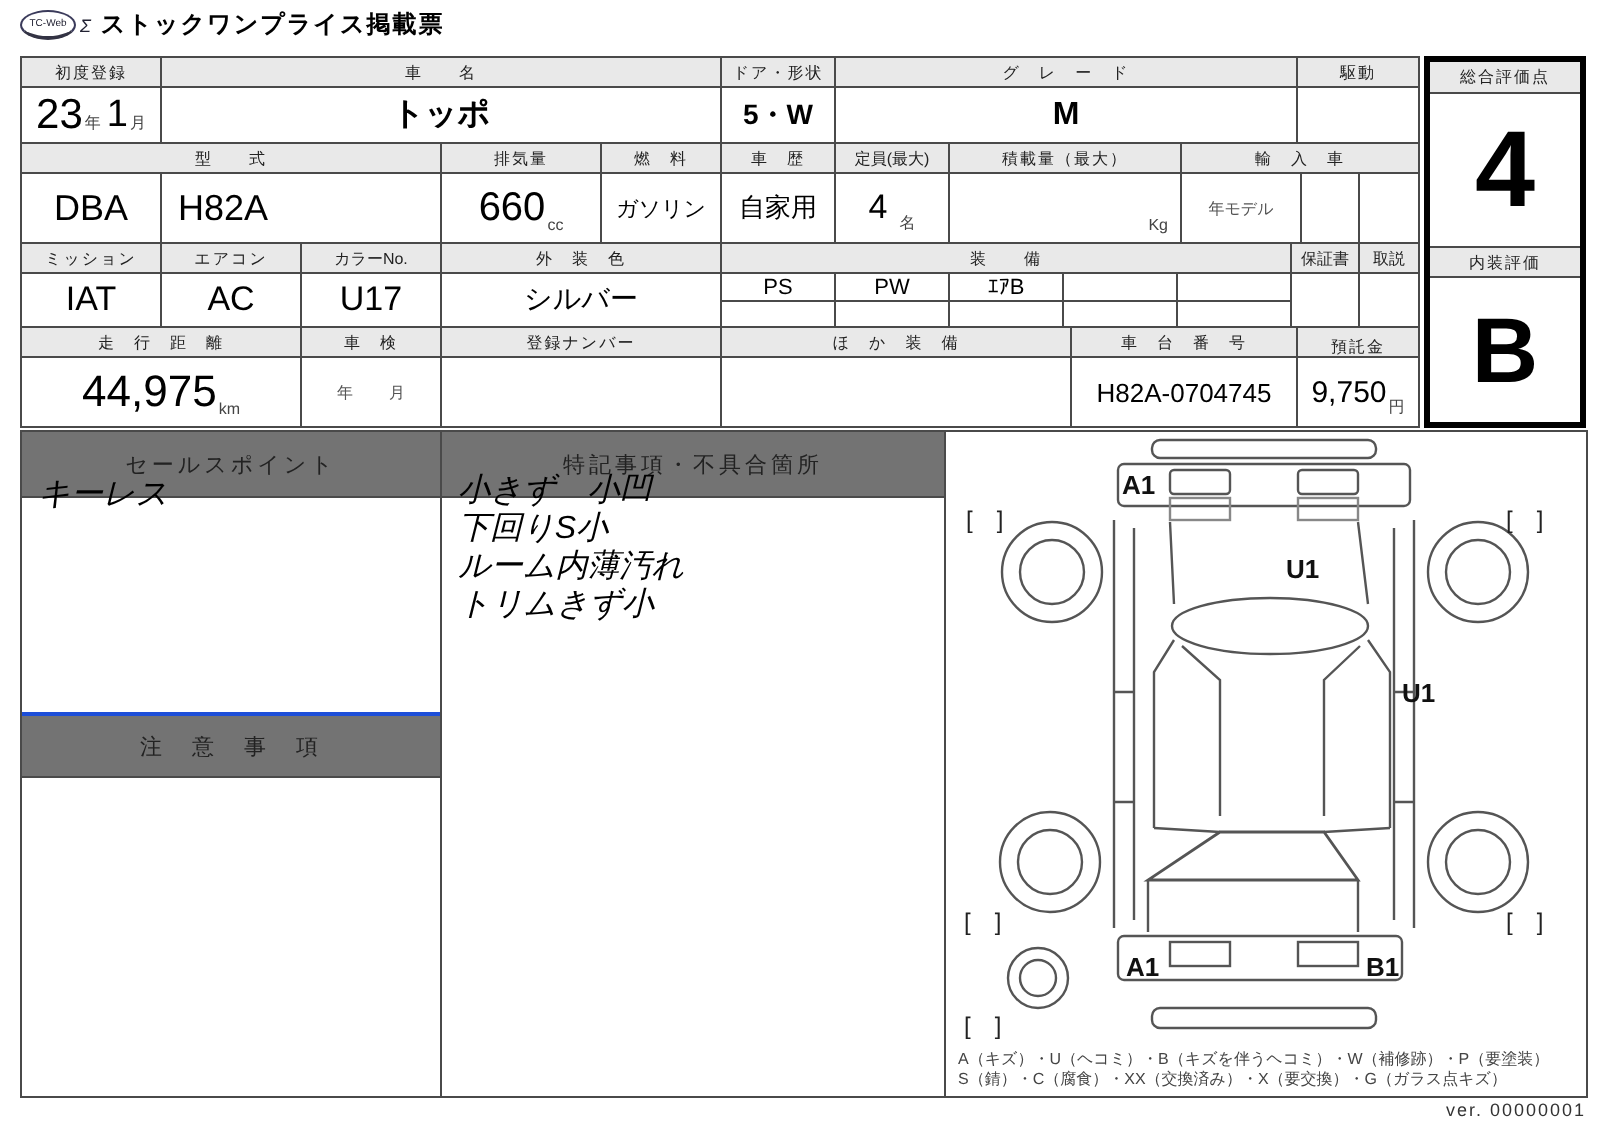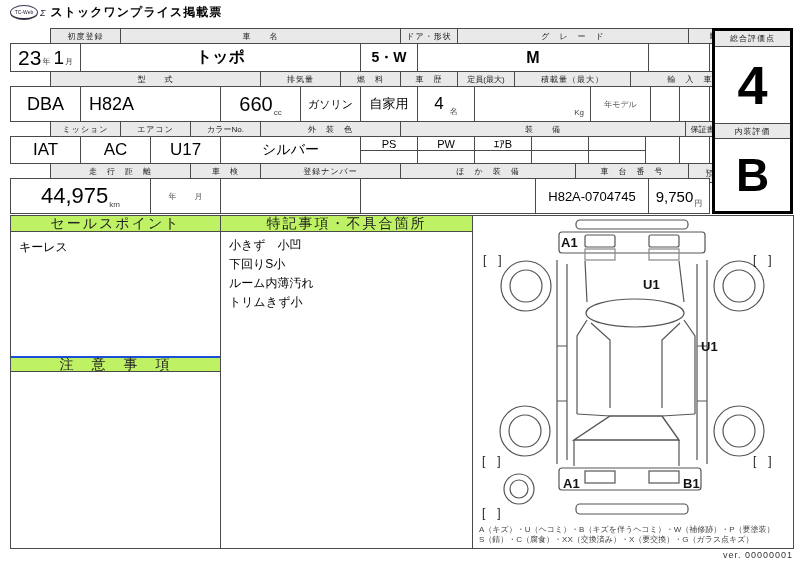--- a/index.html
+++ b/index.html
@@ -1,42 +1,42 @@
 <!DOCTYPE html>
 <html><head>
 <meta charset="utf-8">
 <style>
   html,body{margin:0;padding:0;background:#fff;}
   .sheet{position:relative;width:800px;height:566px;background:#fff;
          font-family:"Liberation Sans","DejaVu Sans",sans-serif;color:#000;}
   
   .c{position:absolute;box-sizing:border-box;border:1px solid #4a4a4a;background:#fff;
      display:flex;align-items:center;justify-content:center;overflow:hidden;white-space:nowrap;}
-  .h{background:#e9e9e9;font-size:8px;color:#222;letter-spacing:1px;margin-left:40px;}
+  .h{background:#e9e9e9;font-size:8px;color:#222;letter-spacing:1px;}
   .v{font-size:14px;}
   .vb{font-size:16px;font-weight:bold;}
   .num{font-size:20px;letter-spacing:0;}
   .unit{font-size:8px;color:#444;align-self:flex-end;padding-bottom:4px;margin-left:1px;letter-spacing:0;}
   .small-gray{font-size:8px;color:#555;}
   .left-pad{justify-content:flex-start;padding-left:8px;}
   .right-pad{justify-content:flex-end;padding-right:6px;}
   
   .scorebox{position:absolute;left:712px;top:28px;width:81px;height:186px;box-sizing:border-box;
             border:3px solid #000;background:#fff;}
   .scorebox .sh{position:absolute;left:0;right:0;box-sizing:border-box;background:#e9e9e9;
                 border-bottom:1px solid #4a4a4a;font-size:8px;color:#222;letter-spacing:1px;
                 display:flex;align-items:center;justify-content:center;height:16px;}
   .scorebox .sv{position:absolute;left:0;right:0;display:flex;align-items:center;justify-content:center;
                 font-weight:bold;}
   
   .bbox{position:absolute;box-sizing:border-box;border:1px solid #4a4a4a;background:#fff;}
-  .bhead{position:absolute;left:0;right:0;box-sizing:border-box;background:#bef264;
-         border-bottom:1px solid #4a4a4a;font-size:14px;color:#222;letter-spacing:2px;
-         display:flex;align-items:center;justify-content:center;height:16px;}
-  .btext{position:absolute;font-size:12px;color:#000;line-height:19px;white-space:pre-line;}
+  .bhead{position:absolute;left:0;right:0;box-sizing:border-box;background:#737373;
+         border-bottom:1px solid #4a4a4a;font-size:11px;color:#222;letter-spacing:2px;
+         display:flex;align-items:center;justify-content:center;height:33px;}
+  .btext{position:absolute;font-size:16px;color:#000;line-height:19px;white-space:pre-line;font-style:italic;}
   .legend{position:absolute;left:6px;bottom:3px;font-size:8px;color:#444;line-height:10px;
           letter-spacing:0;white-space:nowrap;}
   .hdr{position:absolute;left:10px;top:4px;display:flex;align-items:center;gap:5px;}
   .logo{display:inline-flex;align-items:center;justify-content:center;width:26px;height:12px;
         border:1px solid #3a3a5a;border-radius:50%;font-size:5px;color:#223;letter-spacing:0;
         border-bottom:2px solid #334;}
   .logo-sigma{font-size:9px;font-style:italic;color:#223;margin-left:-3px;}
   .title{font-size:12px;font-weight:bold;letter-spacing:1px;}
   .ver{position:absolute;right:7px;top:550px;font-size:9px;color:#333;letter-spacing:1px;}
   svg text{font-family:"Liberation Sans","DejaVu Sans",sans-serif;}

